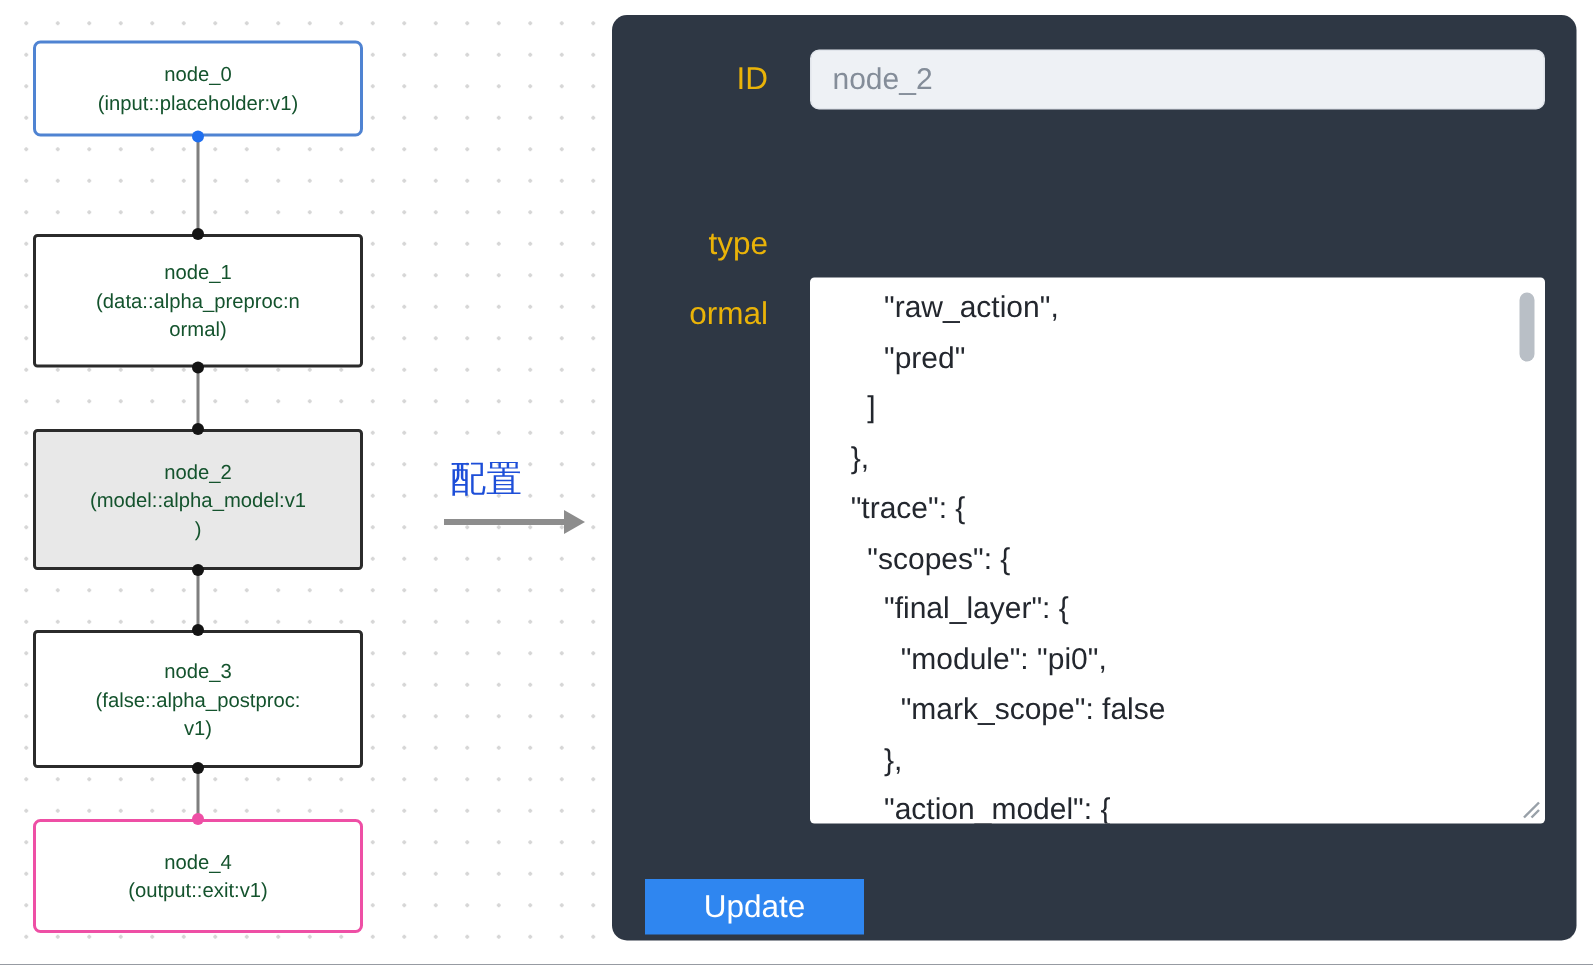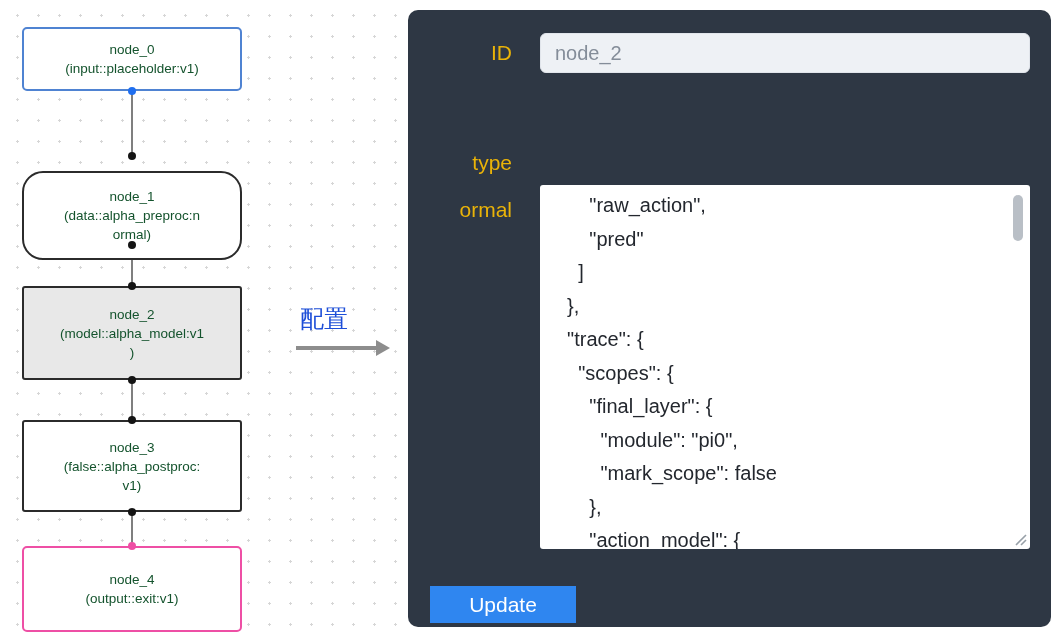--- a/index.html
+++ b/index.html
@@ -28,24 +28,24 @@
     z-index: 2;
   }
   .node .label {
     white-space: pre-line;
     text-align: center;
     font-size: 13.5px;
     line-height: 19px;
     color: #14532d;
   }
   .node-0 { top: 27px;  height: 64px; border-color: #4f83d2; border-radius: 5px; }
-  .node-1 { top: 171px; height: 89px; border-radius: 21px; }
+  .node-1 { top: 156px; height: 89px; }
   .node-2 { top: 286px; height: 94px; background: #e8e8e8; }
   .node-3 { top: 420px; height: 92px; }
-  .node-4 { top: 546px; height: 86px; border-color: #ee4fa5; border-radius: 5px; }
+  .node-4 { top: 546px; height: 76px; border-color: #ee4fa5; border-radius: 5px; }
 
   .connector {
     position: absolute;
     left: 131px;
     width: 1.5px;
     background: #7f7f7f;
     z-index: 1;
   }
   .c0 { top: 91px;  height: 65px; }
   .c1 { top: 245px; height: 41px; }

